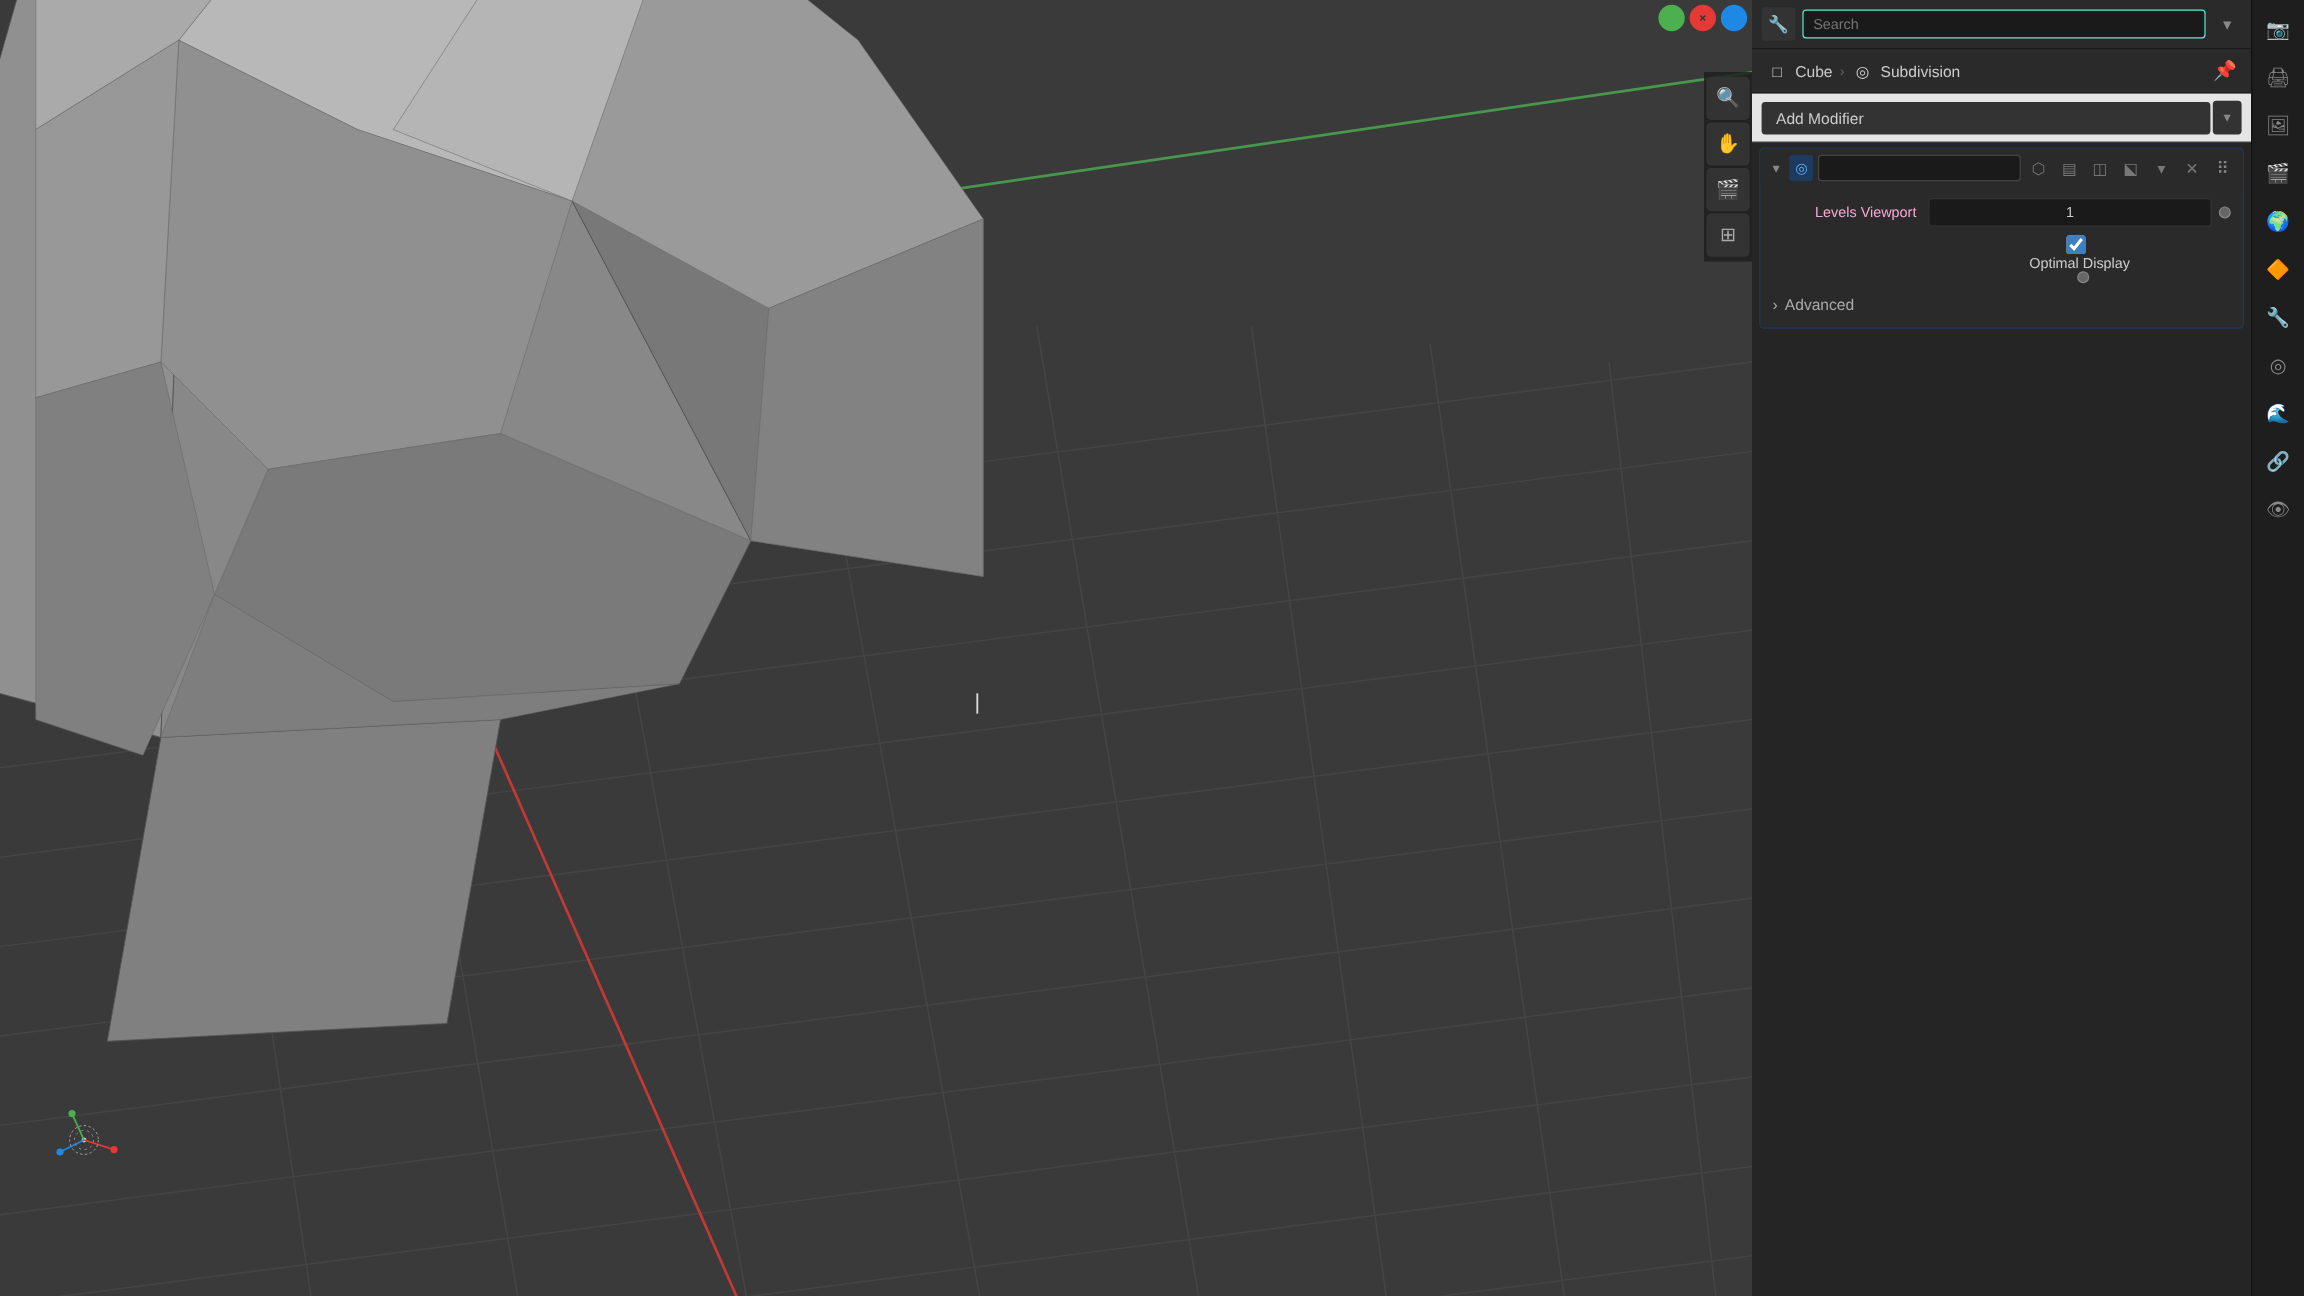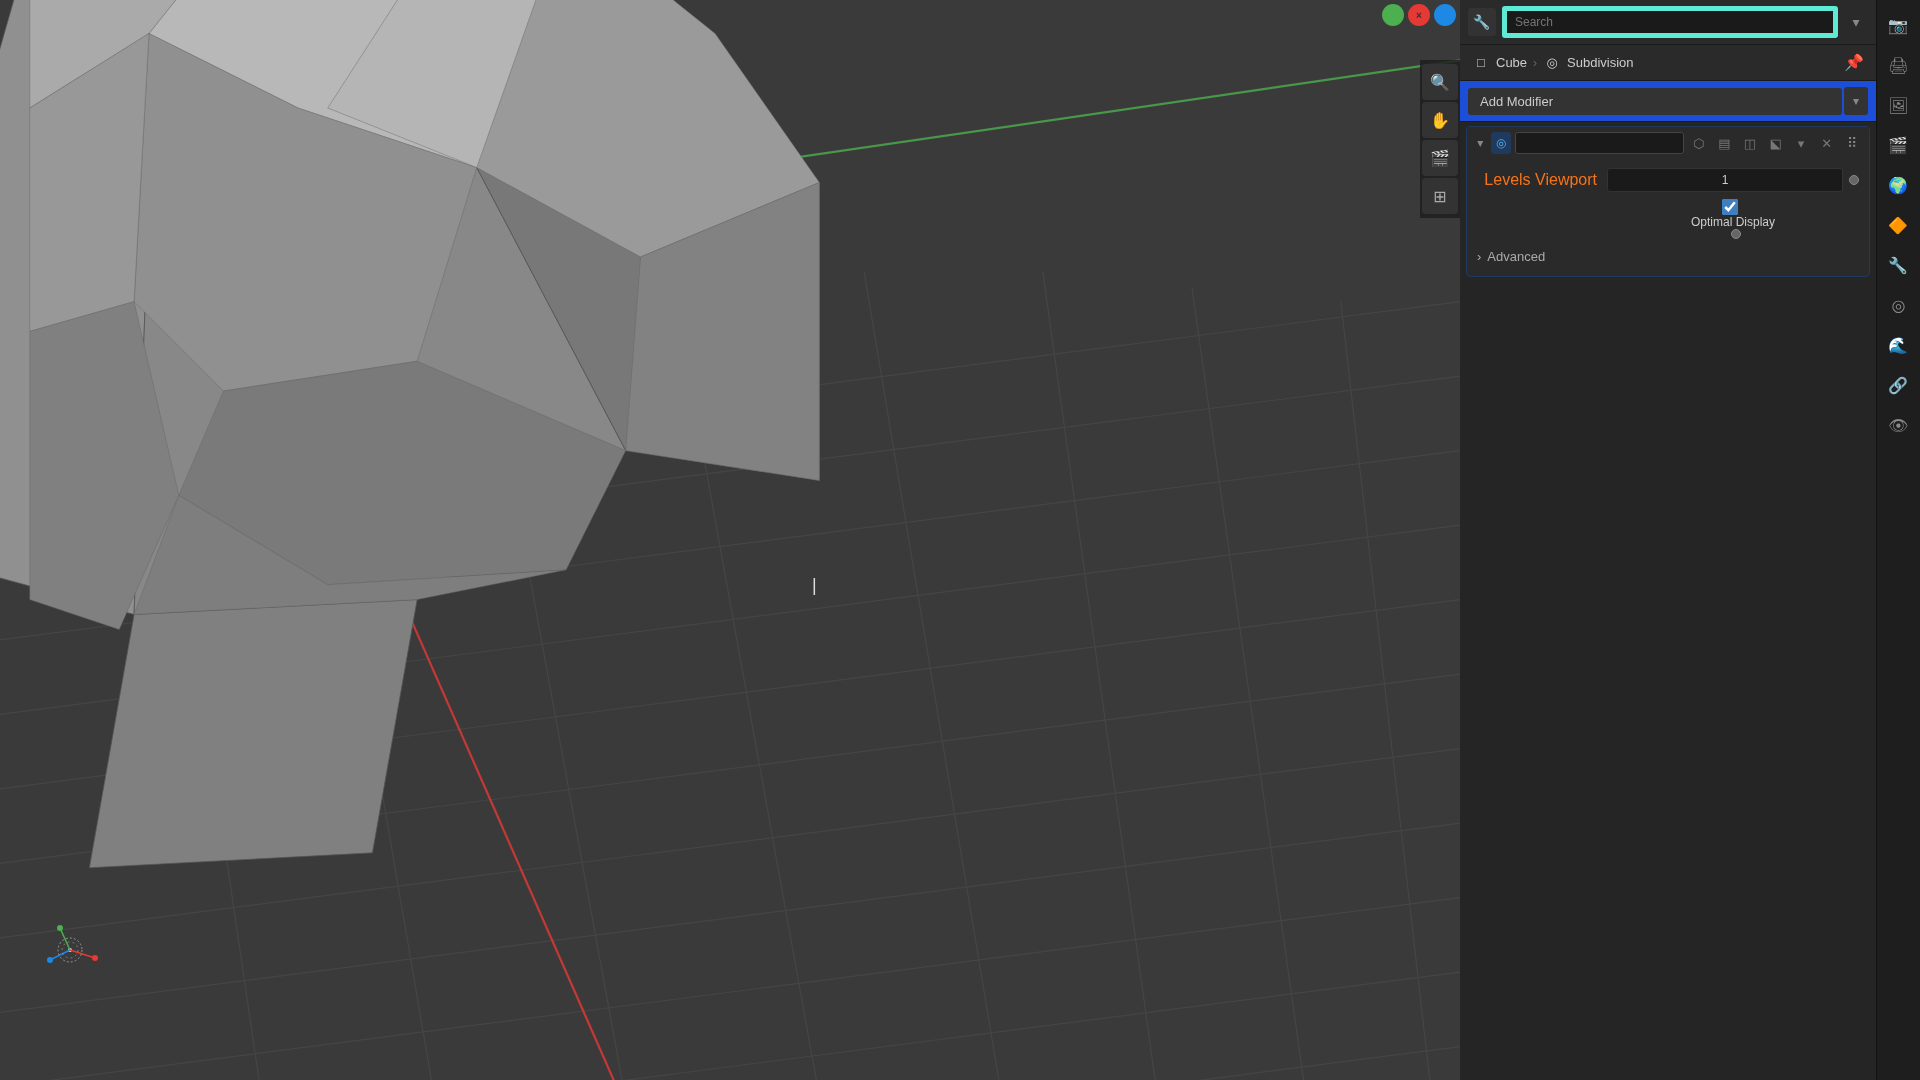--- a/index.html
+++ b/index.html
@@ -156,21 +156,21 @@
       display: flex;
       align-items: center;
       justify-content: center;
       color: #aaa;
       font-size: 14px;
     }
 
     .search-box {
       flex: 1;
       background: #1a1a1a;
-      border: 5px solid #5eead4;
+      border: 1px solid #5eead4;
       border-radius: 3px;
       padding: 4px 8px;
       color: #ccc;
       font-size: 12px;
     }
 
     .panel-collapse-btn {
       width: 24px;
       height: 24px;
       background: none;
@@ -216,21 +216,21 @@
       cursor: pointer;
       color: #888;
       font-size: 16px;
     }
 
     
     .add-modifier-bar {
       display: flex;
       align-items: center;
       padding: 6px 8px;
-      background: #1d4ed8;
+      background: #e5e5e5;
       border-bottom: 1px solid #1a1a1a;
     }
 
     .add-modifier-btn {
       flex: 1;
       background: #333;
       border: none;
       border-radius: 3px;
       padding: 6px 12px;
       color: #ccc;
@@ -352,22 +352,22 @@
     .prop-row {
       display: flex;
       align-items: center;
       margin-bottom: 6px;
       min-height: 26px;
     }
 
     .prop-label {
       text-align: right;
       padding-right: 10px;
-      color: #f97316;
-      font-size: 16px;
+      color: #f9a8d4;
+      font-size: 12px;
       width: 130px;
       flex-shrink: 0;
     }
 
     .prop-value-container {
       flex: 1;
       display: flex;
       align-items: center;
       gap: 6px;
     }

